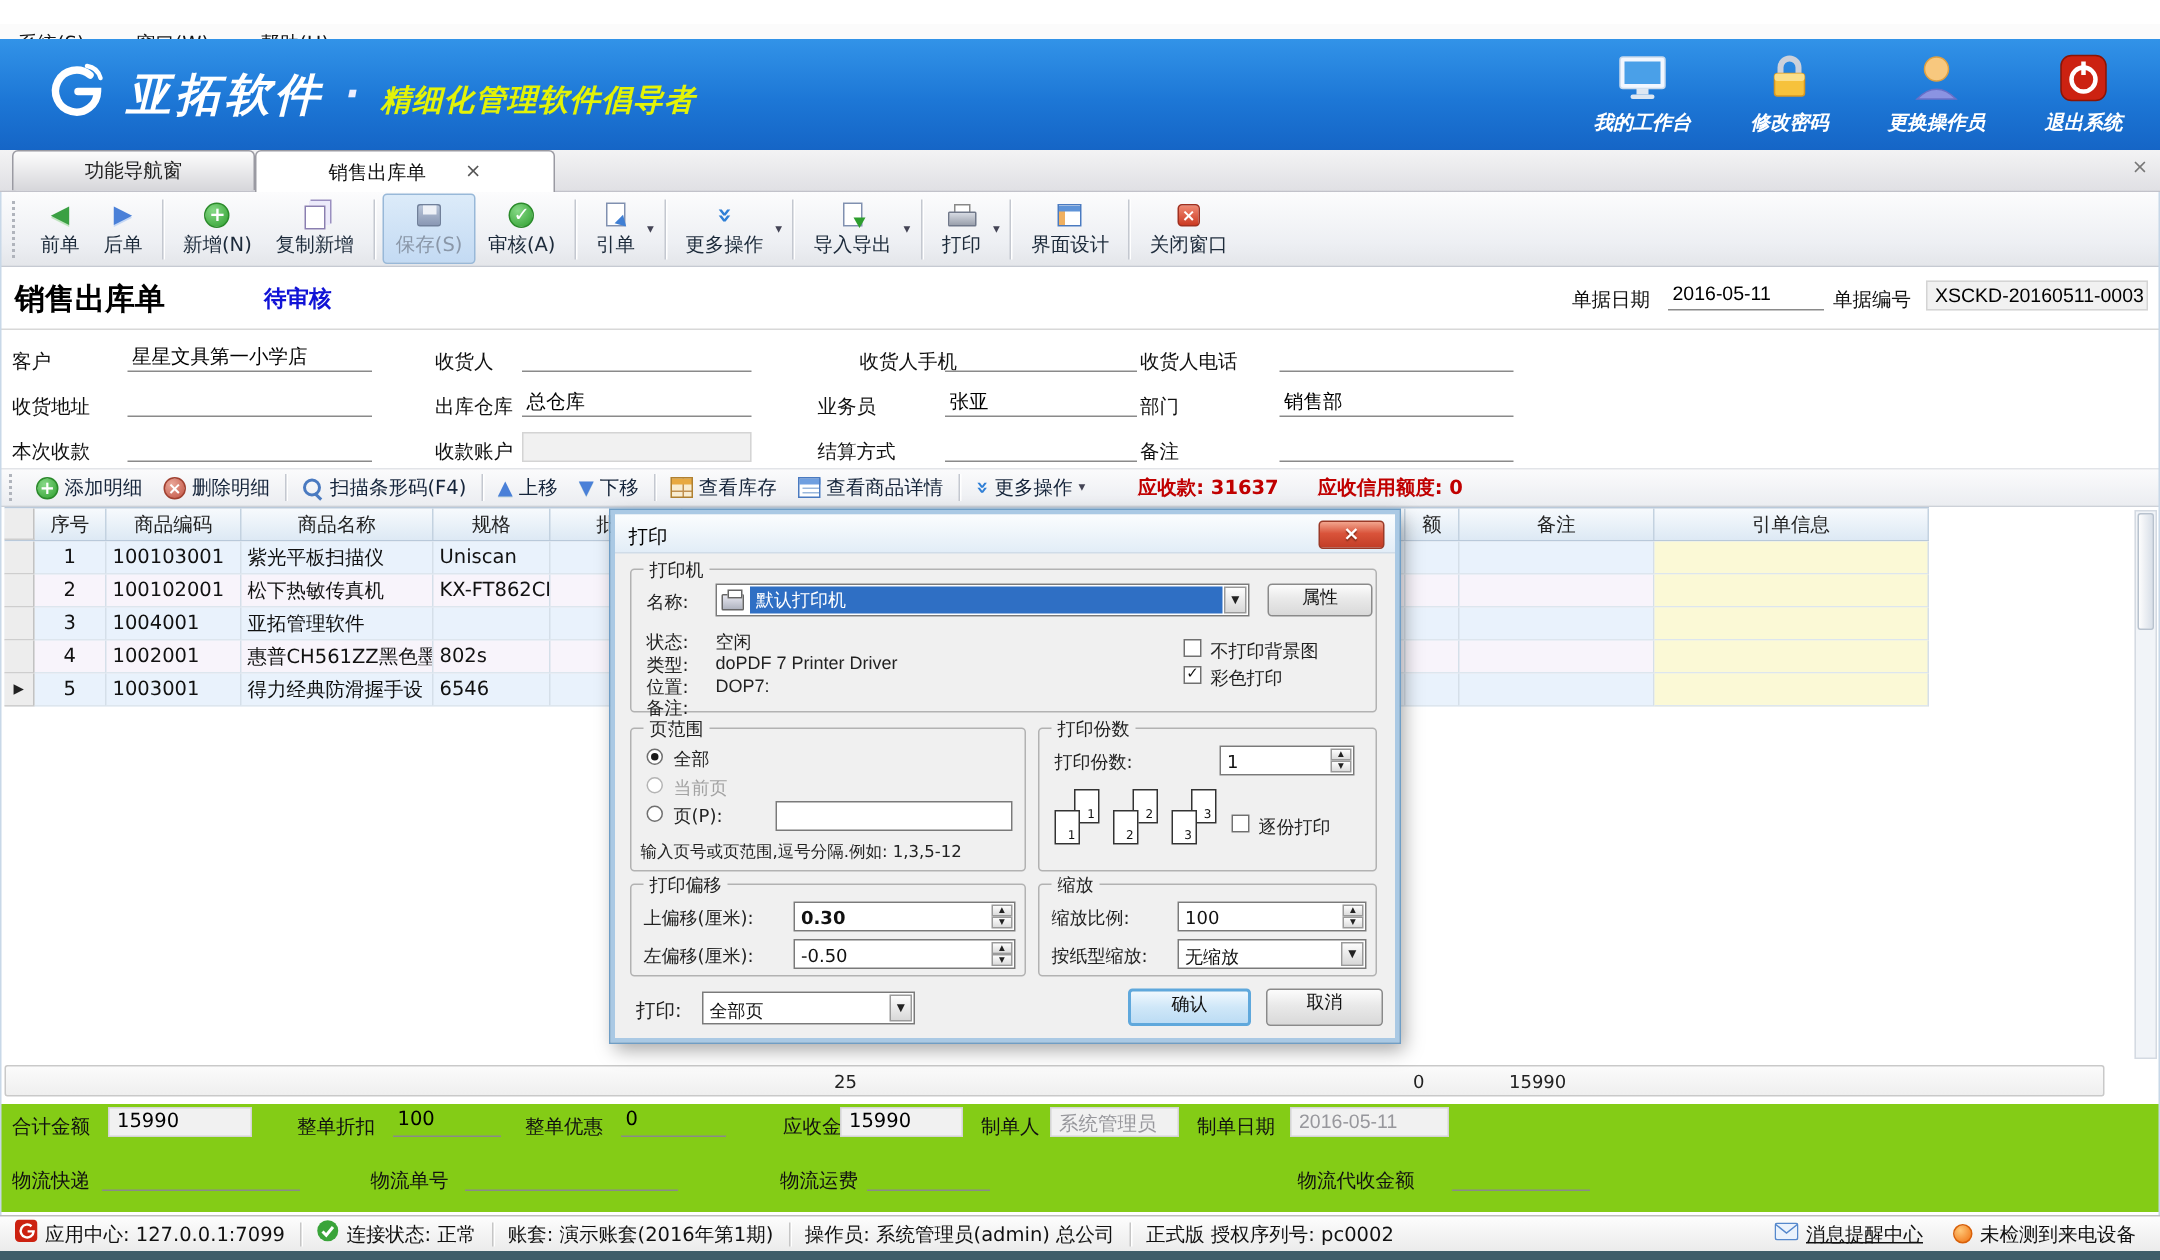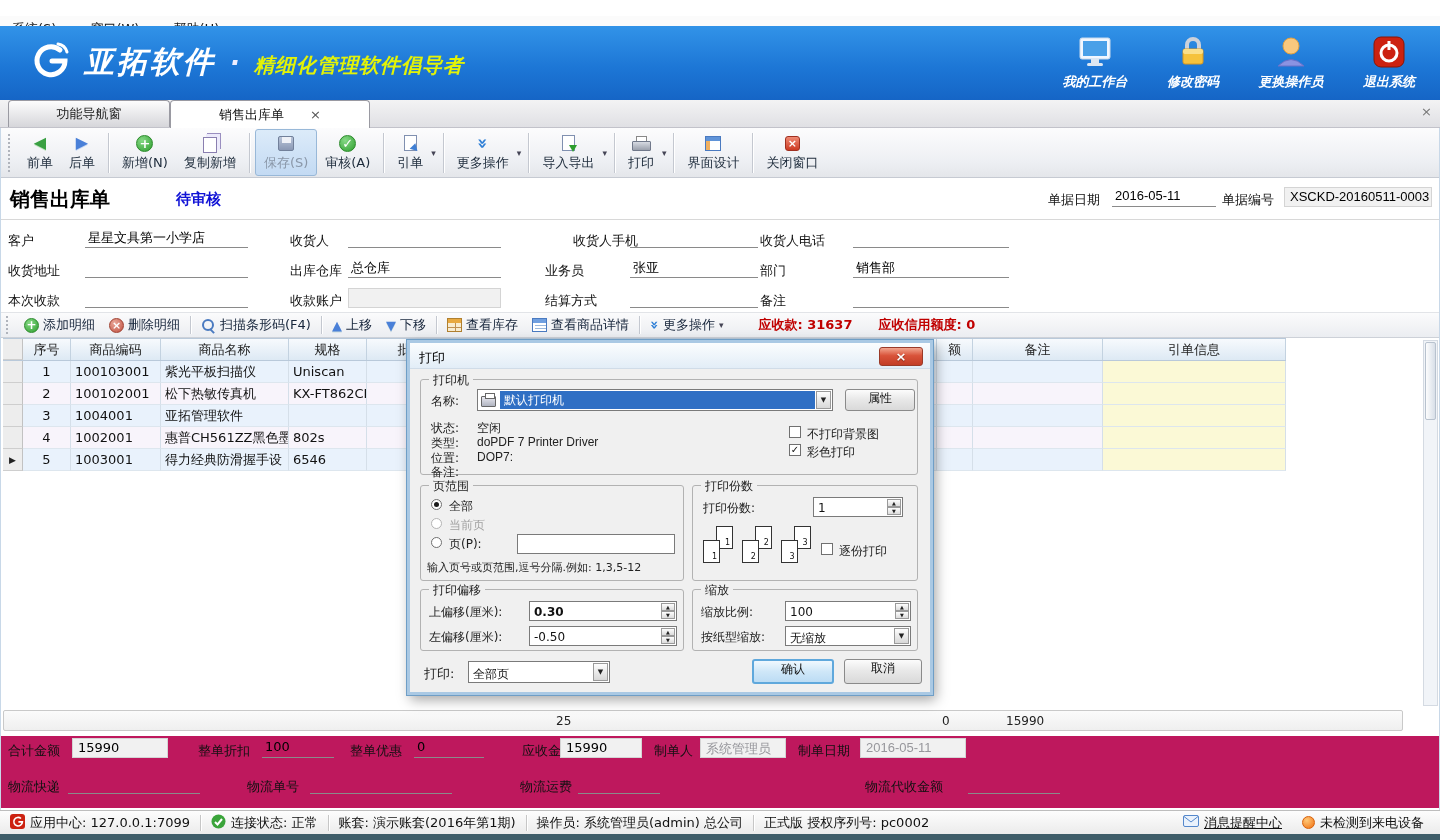--- a/index.html
+++ b/index.html
@@ -138,21 +138,21 @@
   .vthumb { margin:1px; height:78px; background:linear-gradient(90deg,#fdfdfd,#d8dfe8);
     border:1px solid #b8c2ce; border-radius:2px; }
 
   
   .summary { position:absolute; left:3px; top:710px; width:1400px; height:21px;
     background:linear-gradient(#fbfbfb,#efefef); border:1px solid #c9c9c9; border-radius:2px;
     font-size:12px; color:#222; }
   .summary span { position:absolute; top:3px; }
 
   
-  .bottomform { position:absolute; left:0; top:736px; right:0; height:72px; background:#be185d; }
+  .bottomform { position:absolute; left:0; top:736px; right:0; height:72px; background:#84cc16; }
 
   
   .statusbar { position:absolute; left:0; top:810px; right:0; height:24px;
     background:linear-gradient(#fdfdfd,#ebebeb); border-top:1px solid #bdbdbd;
     display:flex; align-items:center; color:#111; }
   .sseg { display:flex; align-items:center; gap:5px; padding:0 10px; white-space:nowrap; }
   .ssep { width:1px; height:16px; background:#c6c6c6; box-shadow:1px 0 0 #fff; }
   .msglink { text-decoration:underline; }
   .orangedot { width:13px; height:13px; border-radius:50%;
     background:radial-gradient(circle at 35% 30%,#ffc878,#f07010); border:1px solid #d86008; }

